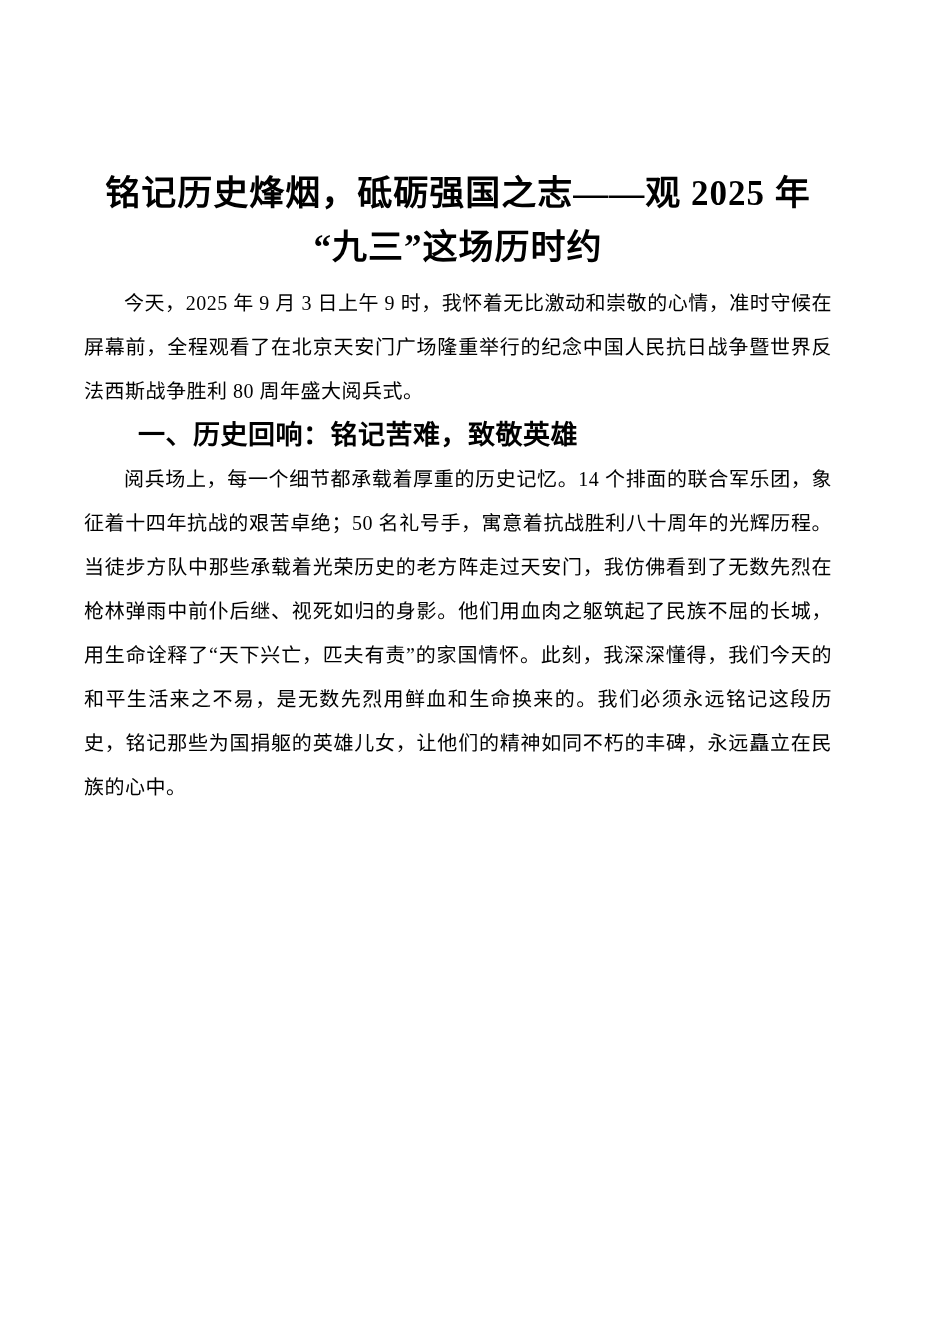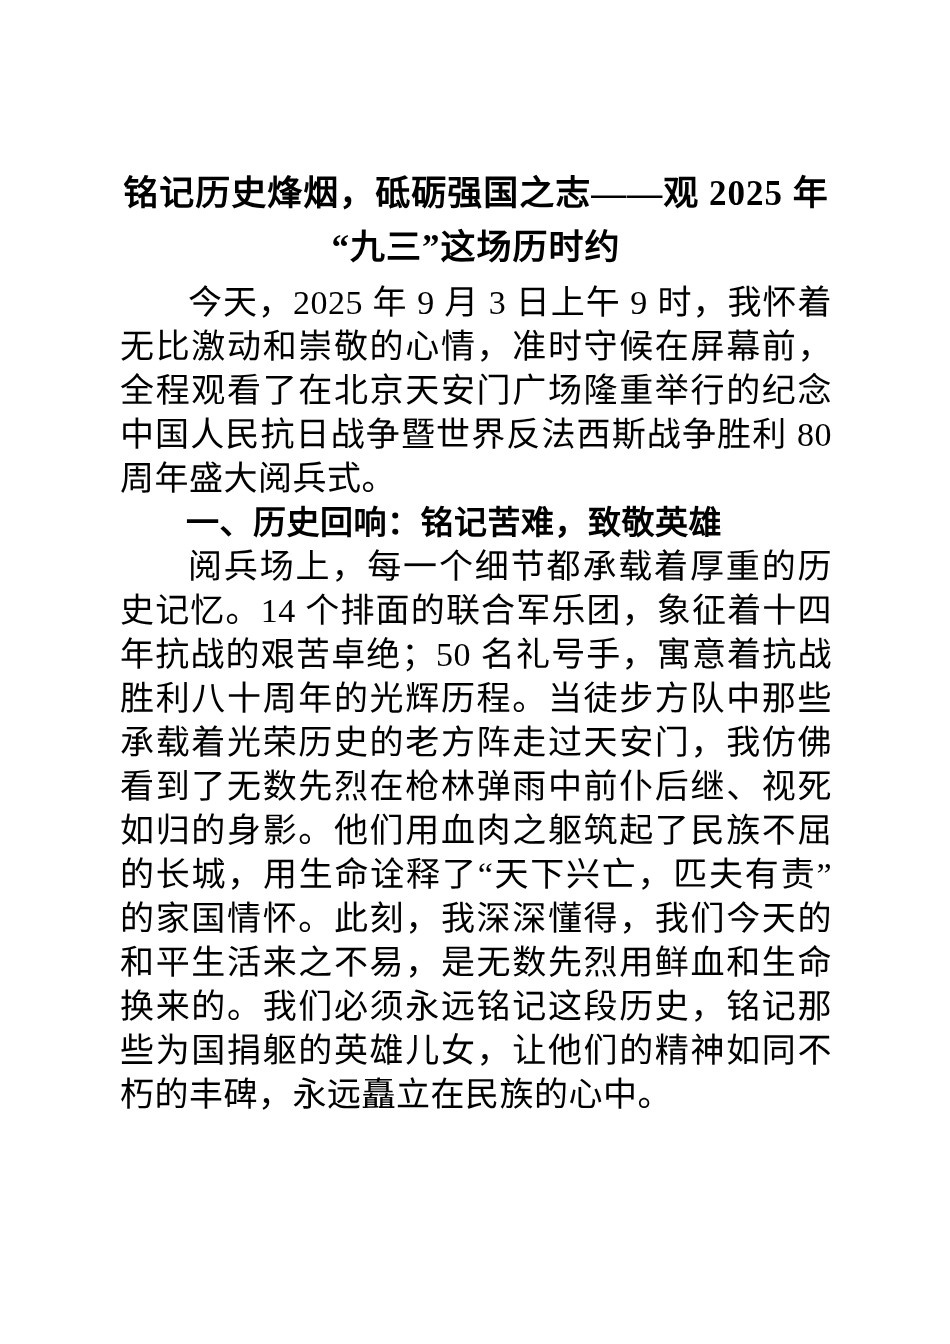--- a/index.html
+++ b/index.html
@@ -12,47 +12,47 @@
     width: 950px;
     height: 1344px;
     background: #ffffff;
     color: #000000;
     overflow: hidden;
     font-family: "Liberation Serif", "DejaVu Serif", serif;
   }
   .content {
     box-sizing: border-box;
     width: 950px;
-    padding: 167px 118px 0 120px;
+    padding: 167px 118px 0 84px;
   }
   .doc-title {
     margin: 0 0 6px 0;
     font-size: 35px;
     line-height: 54px;
     font-weight: bold;
     text-align: center;
     letter-spacing: 1px;
     font-family: "Liberation Serif", "DejaVu Serif", serif;
   }
   .doc-title .title-line {
     display: block;
   }
   .body-para {
     margin: 0;
-    font-size: 34px;
+    font-size: 20px;
     line-height: 44px;
     letter-spacing: 0.5px;
     text-align: justify;
     text-justify: inter-ideograph;
     text-indent: 2em;
     font-family: "Liberation Serif", "DejaVu Serif", serif;
   }
   .section-heading {
     margin: 0;
-    font-size: 33px;
+    font-size: 27px;
     line-height: 44px;
     font-weight: bold;
     text-indent: 2em;
     text-align: left;
     letter-spacing: 0.5px;
     font-family: "Liberation Sans", "DejaVu Sans", sans-serif;
   }
 </style>
 </head>
 <body>

